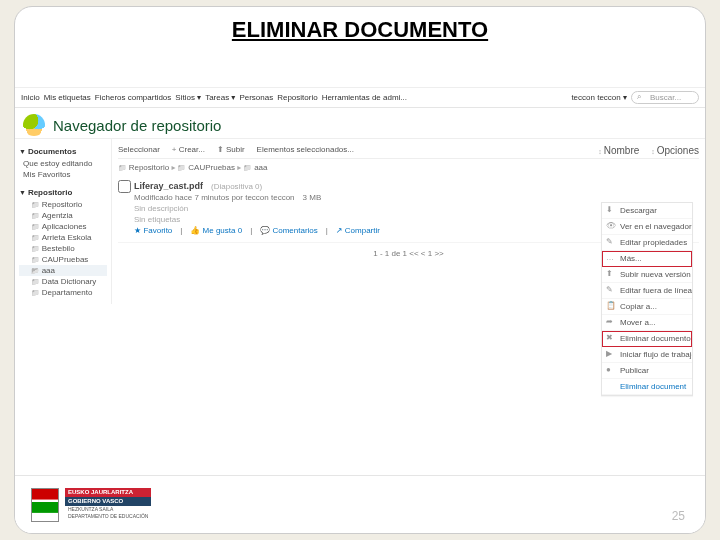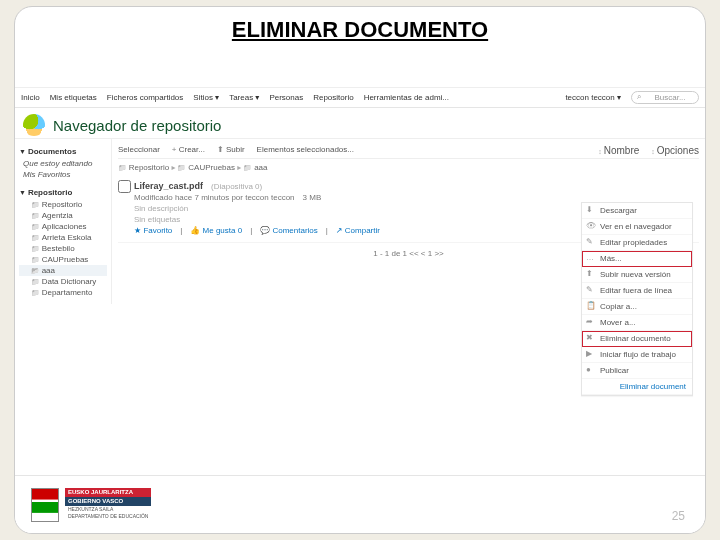--- a/index.html
+++ b/index.html
@@ -35,22 +35,21 @@
   }
   .topnav {
     display: flex;
     align-items: center;
     background: #fff;
     border-bottom: 1px solid #e5e5e5;
     height: 20px;
     font-size: 8px;
     color: #333;
     padding: 0 6px;
-    gap: 10px;
-    text-align: center;
+    gap: 4px;
   }
   .topnav .item { cursor: pointer; white-space: nowrap; }
   .topnav .spacer { flex: 1; }
   .topnav .search {
     border: 1px solid #ccc;
     border-radius: 9px;
     padding: 1px 8px 1px 18px;
     width: 68px;
     font-size: 8px;
     color: #999;
@@ -74,21 +73,21 @@
     background: radial-gradient(circle at 30% 30%, #9c0 40%, transparent 41%),
                 radial-gradient(circle at 70% 30%, #6cf 40%, transparent 41%),
                 radial-gradient(circle at 50% 70%, #fc6 40%, transparent 41%);
     border-radius: 50%;
   }
   .page-head h1 { font-size: 15px; font-weight: 400; color: #14532d; }
   .content { display: flex; }
   .sidebar { width: 96px; padding: 6px 4px; font-size: 8px; }
   .side-section { font-weight: bold; color: #333; padding: 2px 0; }
   .side-section::before { content: "▼ "; font-size: 7px; }
-  .side-item { padding: 1px 0 1px 4px; color: #555; font-style: italic; }
+  .side-item { padding: 1px 0 1px 4px; color: #555; }
   .side-sub { padding: 1px 0 1px 12px; color: #555; white-space: nowrap; overflow: hidden; }
   .side-sub.folder::before { content: "📁 "; font-size: 7px; filter: grayscale(1); }
   .side-sub.open::before { content: "📂 "; font-size: 7px; filter: grayscale(1); }
   .side-sub.selected { background: #eef3f7; }
   .main { flex: 1; padding: 4px 6px; border-left: 1px solid #eee; }
   .toolbar {
     display: flex; align-items: flex-start; gap: 12px;
     font-size: 8px; color: #555; padding: 2px 0;
     border-bottom: 1px solid #eee;
   }
@@ -108,21 +107,21 @@
   .entry .chk { width: 10px; }
   .entry .body { flex: 1; }
   .entry .row { display: flex; gap: 8px; align-items: baseline; font-size: 8px; color: #777; padding: 1px 0; }
   .entry .fname { font-size: 9px; color: #444; font-weight: bold; }
   .entry .sub { color: #aaa; }
   .entry .actions a { color: #0a75c2; cursor: pointer; }
   .pager { text-align: center; font-size: 8px; color: #777; padding: 6px 0; }
   .rightmenu {
     position: absolute;
     right: 12px; top: 195px;
-    width: 112px;
+    width: 92px;
     background: #fff;
     border: 1px solid #e5e5e5;
     font-size: 8px;
     box-shadow: 0 1px 1px rgba(0,0,0,0.04);
   }
   .rightmenu .mi {
     padding: 3px 6px 3px 18px;
     color: #555;
     border-bottom: 1px solid #f5f5f5;
     position: relative;

